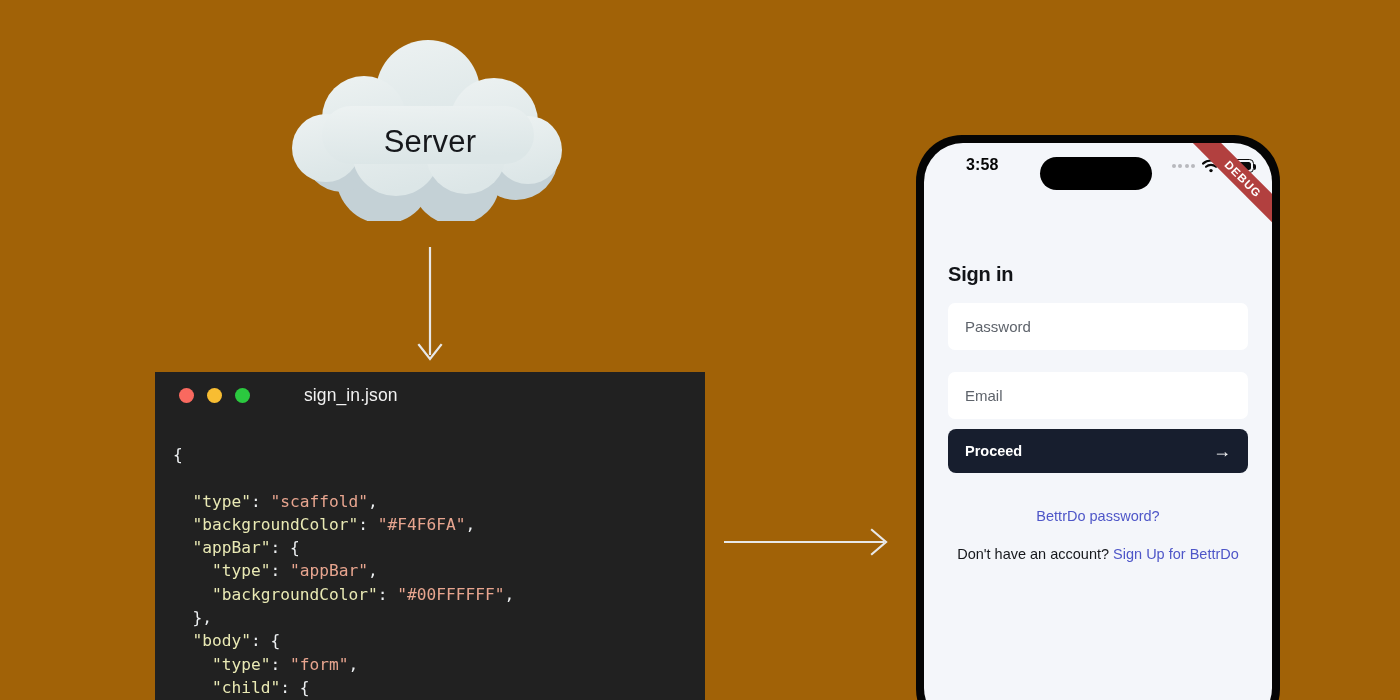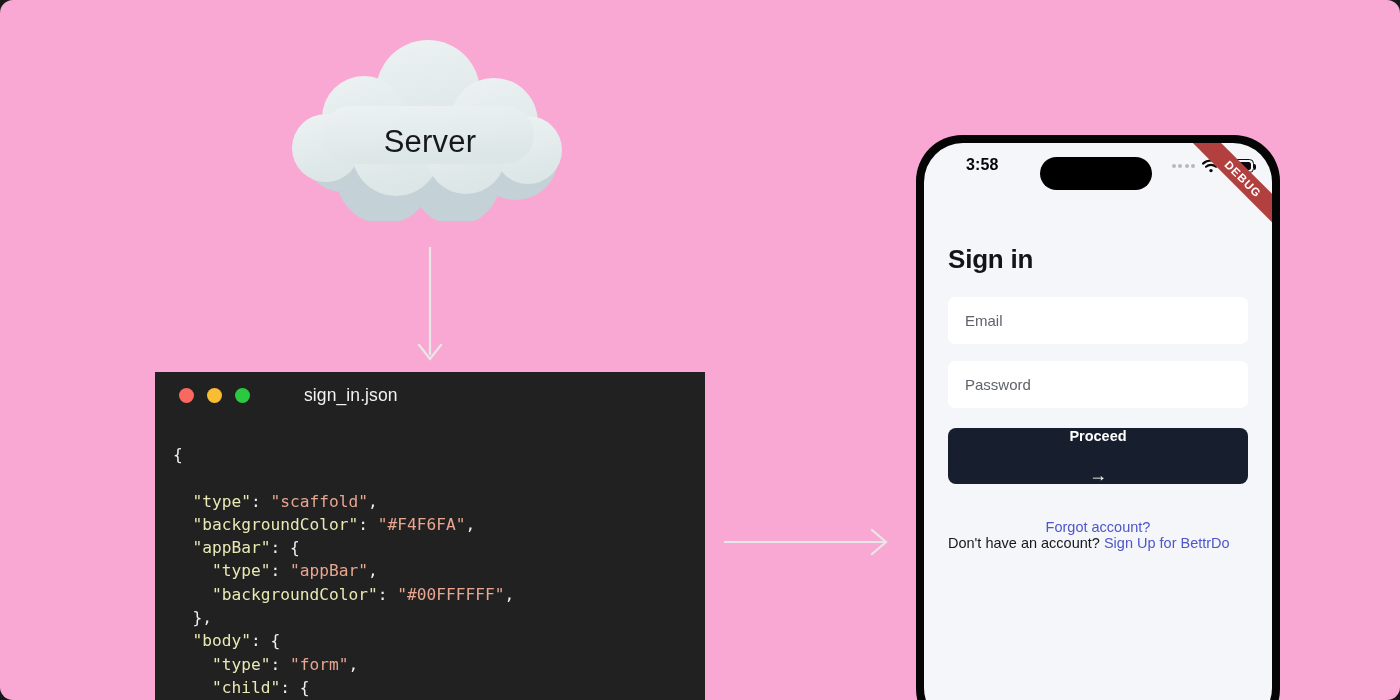--- a/index.html
+++ b/index.html
@@ -2,21 +2,21 @@
 <html><head>
 <meta charset="utf-8">
 <style>
   * { box-sizing: border-box; margin: 0; padding: 0; }
   html, body {
     width: 1400px; height: 700px;
     background: #181818;
     font-family: "Liberation Sans", sans-serif;
     overflow: hidden;
   }
-  .stage { position: relative; width: 1400px; height: 700px; background: #f9a8d4; border-radius: 13px; }
+  .stage { position: relative; width: 1400px; height: 700px; background: #a16207; }
 
   
   .cloud-wrap { position: absolute; left: 288px; top: 36px; width: 284px; height: 185px; }
   .cloud-svg { display: block; width: 284px; height: 185px; }
   .cloud-label {
     position: absolute; left: 0; top: 0; width: 284px; height: 185px;
     display: flex; align-items: center; justify-content: center;
     font-size: 31px; color: #16181c; letter-spacing: .2px;
     padding-top: 26px;
   }
@@ -108,46 +108,45 @@
     color: #fff; font-size: 11.5px; font-weight: 700; letter-spacing: 1px;
     display: flex; align-items: center; justify-content: center;
     transform: rotate(45deg);
     transform-origin: center;
     z-index: 9;
   }
 
   
   .app-content { padding: 0 24px; }
   .signin-title {
-    margin-top: 49px; font-size: 26px; font-weight: 700;
+    margin-top: 68px; font-size: 20px; font-weight: 700;
     color: #121418; letter-spacing: -.2px;
   }
   .field {
     margin-top: 0; height: 47px; background: #fff;
     border-radius: 7px; display: flex; align-items: center;
     padding: 0 17px; font-size: 15px; color: #5e636b;
   }
   .field.first { margin-top: 22px; }
   .field.second { margin-top: 17px; }
   .proceed-btn {
-    margin-top: 20px; height: 56px; background: #171E2E;
+    margin-top: 10px; height: 44px; background: #171E2E;
     border-radius: 8px; display: flex; align-items: center;
     justify-content: space-between; padding: 0 17px;
     color: #fff; font-size: 14.5px; font-weight: 600;
     border: none; width: 100%; cursor: pointer;
     font-family: "Liberation Sans", sans-serif;
-    flex-direction: column;
   }
   .proceed-arrow { font-size: 18px; line-height: 1; }
   .forgot {
     margin-top: 35px; text-align: center;
     font-size: 14.5px; color: #4E56C8; cursor: pointer;
   }
   .signup-row {
-    text-align: left; font-size: 14.5px; color: #16181c;
+    margin-top: 22px; text-align: center; font-size: 14.5px; color: #16181c;
   }
   .signup-link { color: #4E56C8; cursor: pointer; }
 </style>
 </head>
 <body>
 
 <div class="stage">
 
   <div class="cloud-wrap">
     <svg class="cloud-svg" viewBox="0 0 284 185">
@@ -224,34 +223,34 @@
           </svg>
           <span class="battery">
               <i></i>
             </span>
         </div>
       </div>
 
       <div class="app-content">
         <div class="signin-title">Sign in</div>
 
+        <div class="field second">
+          <span>Password</span>
+        </div>
+
         <div class="field first">
           <span>Email</span>
-        </div>
-
-        <div class="field second">
-          <span>Password</span>
         </div>
 
         <button class="proceed-btn">
           <span>Proceed</span>
           <span class="proceed-arrow">→</span>
         </button>
 
-        <div class="forgot">Forgot account?</div>
+        <div class="forgot">BettrDo password?</div>
 
         <div class="signup-row">
           <span>Don't have an account?</span>
           <span class="signup-link">Sign Up for BettrDo</span>
         </div>
       </div>
 
     </div>
   </div>
 

